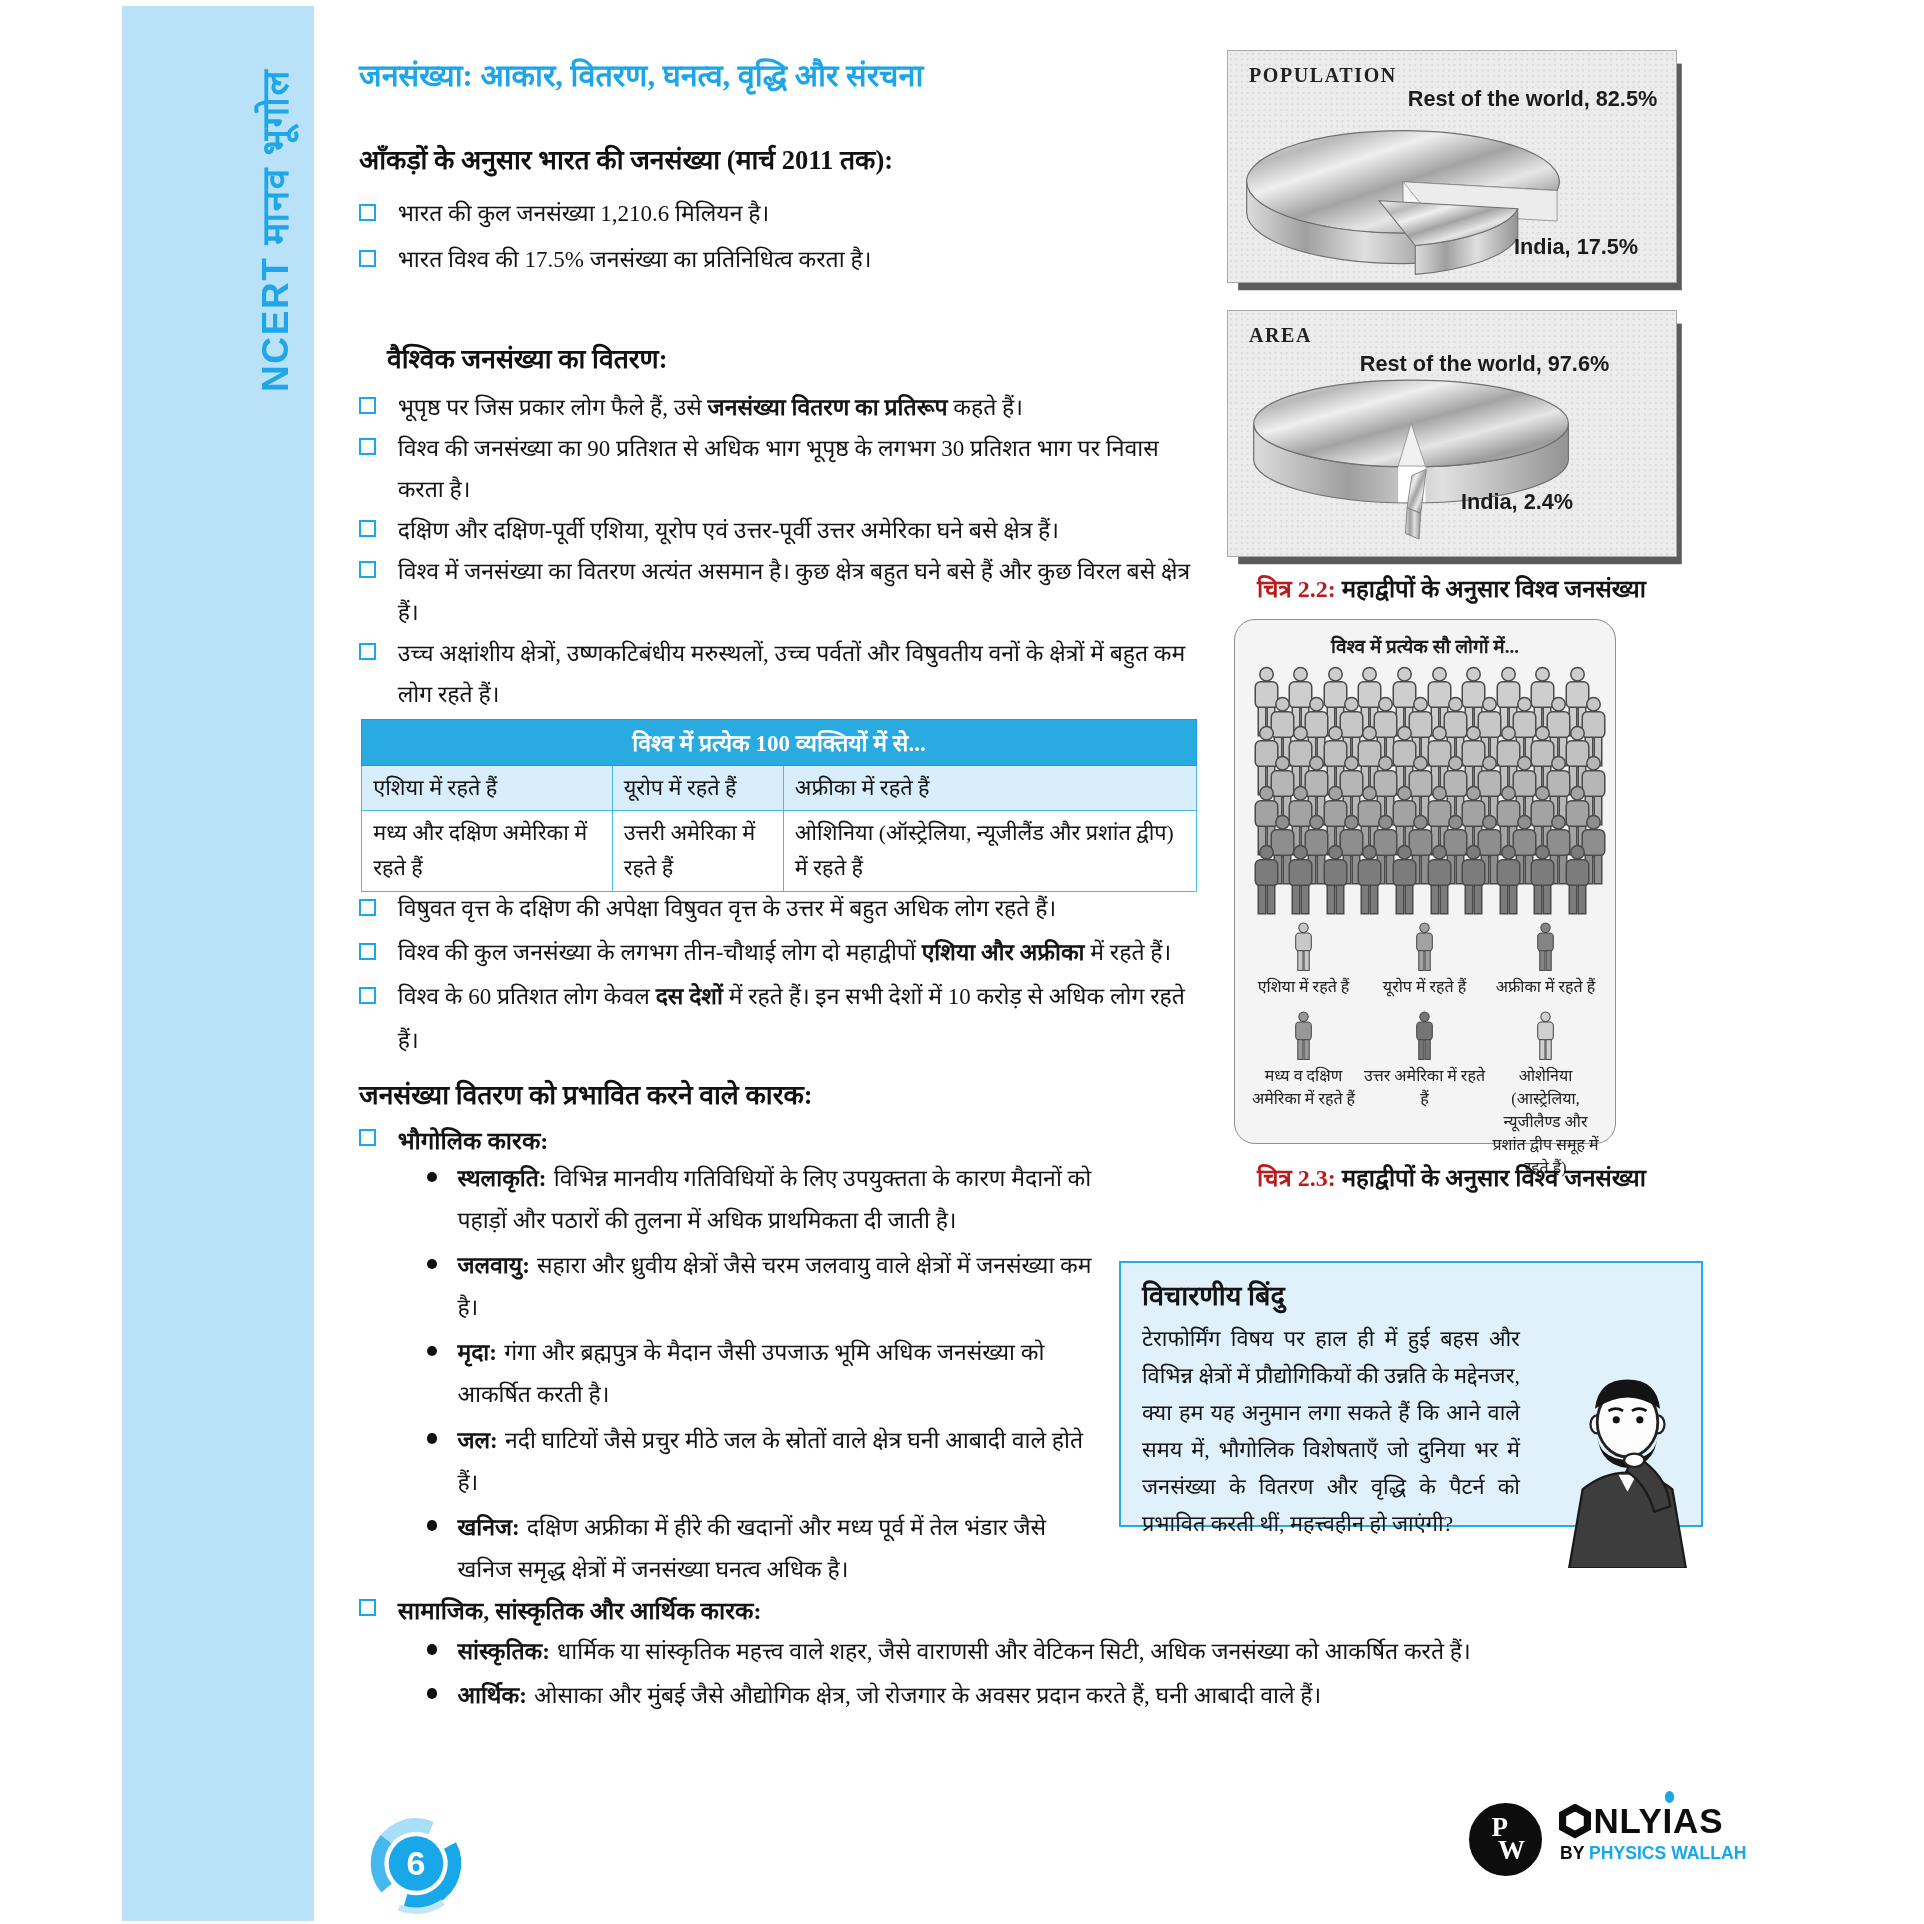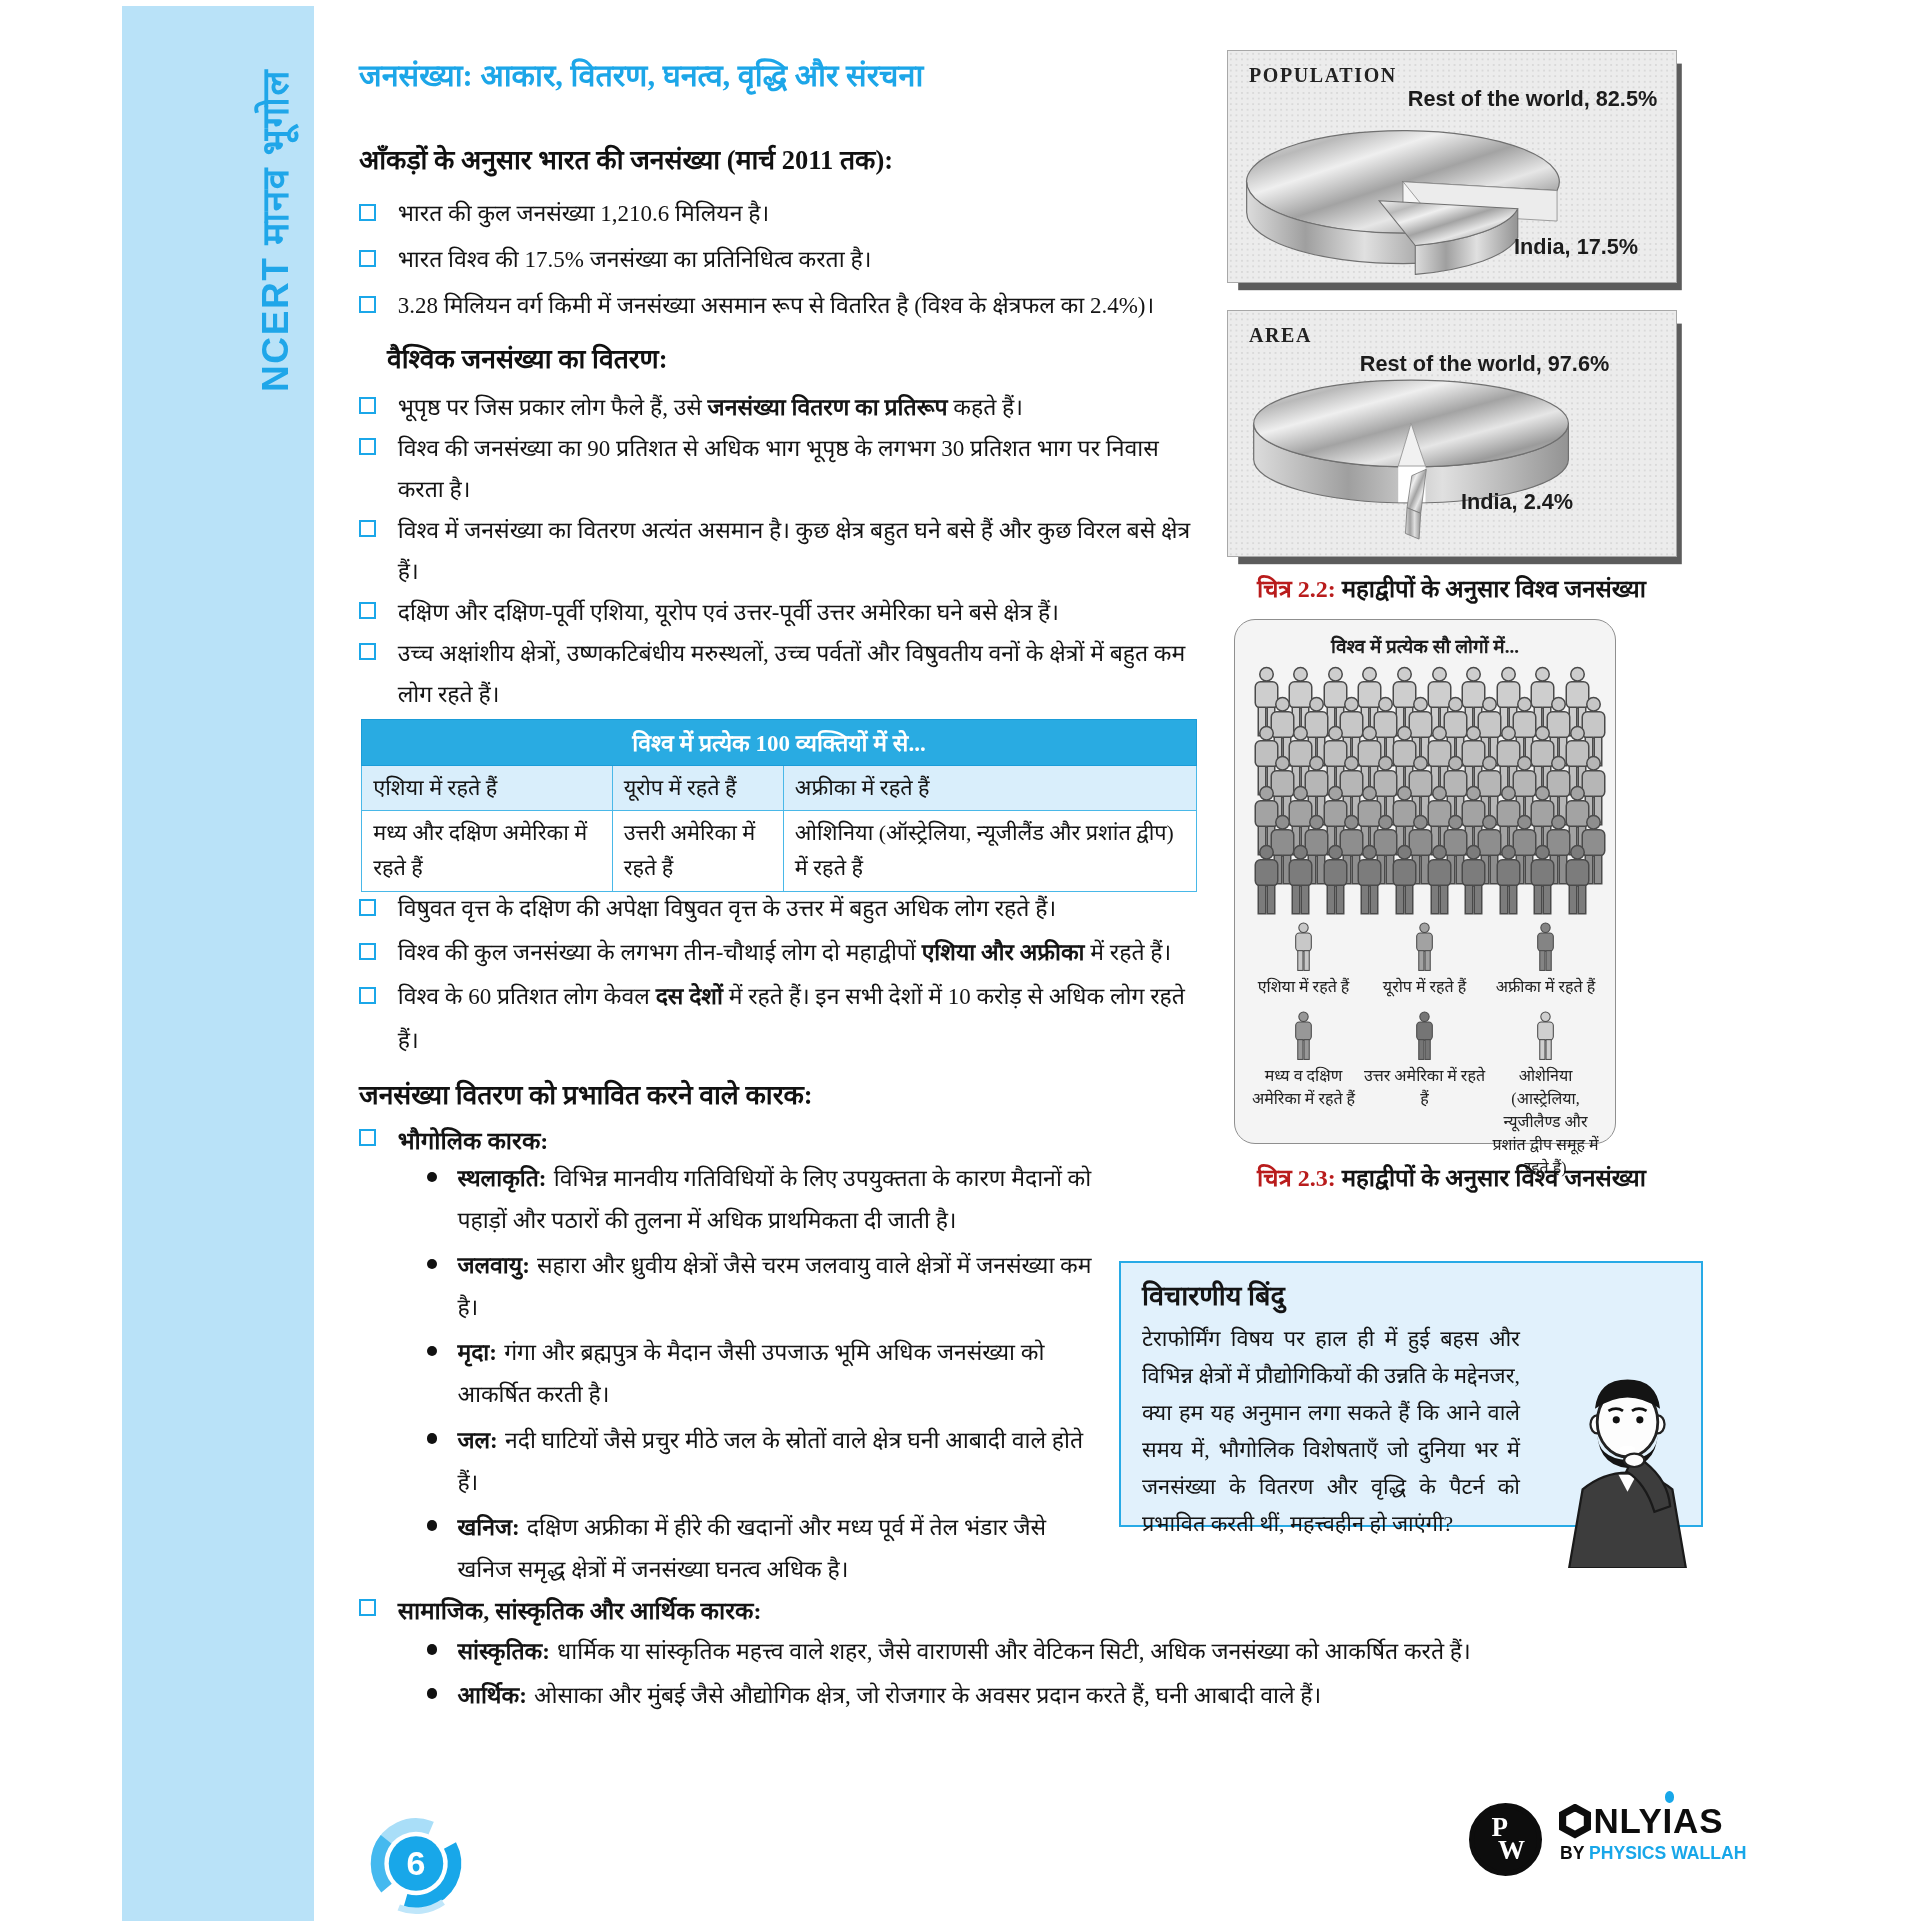--- a/index.html
+++ b/index.html
@@ -154,43 +154,39 @@
 <div class="abs h2" id="h-india">आँकड़ों के अनुसार भारत की जनसंख्या (मार्च 2011 तक):</div>
 <div class="abs blist body-text" id="list-india">
   <div class="bitem">
       <span class="sq"></span>
       <span class="btext">भारत की कुल जनसंख्या 1,210.6 मिलियन है।</span>
     </div>
   <div class="bitem">
       <span class="sq"></span>
       <span class="btext">भारत विश्व की 17.5% जनसंख्या का प्रतिनिधित्व करता है।</span>
     </div>
-  <div class="bitem">
-      <span class="sq"></span>
-      <span class="btext">3.28 मिलियन वर्ग किमी में जनसंख्या असमान रूप से वितरित है (विश्व के क्षेत्रफल का 2.4%)।</span>
-    </div>
 </div>
 
 <div class="abs h2" id="h-global">वैश्विक जनसंख्या का वितरण:</div>
 <div class="abs blist body-text" id="list-global">
   <div class="bitem">
       <span class="sq"></span>
       <span class="btext"><span>भूपृष्ठ पर जिस प्रकार लोग फैले हैं, उसे </span><b>जनसंख्या वितरण का प्रतिरूप</b><span> कहते हैं।</span></span>
     </div>
   <div class="bitem">
       <span class="sq"></span>
       <span class="btext"><span>विश्व की जनसंख्या का 90 प्रतिशत से अधिक भाग भूपृष्ठ के लगभग 30 प्रतिशत भाग पर निवास करता है।</span><b></b><span></span></span>
     </div>
   <div class="bitem">
       <span class="sq"></span>
+      <span class="btext"><span>दक्षिण और दक्षिण-पूर्वी एशिया, यूरोप एवं उत्तर-पूर्वी उत्तर अमेरिका घने बसे क्षेत्र हैं।</span><b></b><span></span></span>
+    </div>
+  <div class="bitem">
+      <span class="sq"></span>
       <span class="btext"><span>विश्व में जनसंख्या का वितरण अत्यंत असमान है। कुछ क्षेत्र बहुत घने बसे हैं और कुछ विरल बसे क्षेत्र हैं।</span><b></b><span></span></span>
-    </div>
-  <div class="bitem">
-      <span class="sq"></span>
-      <span class="btext"><span>दक्षिण और दक्षिण-पूर्वी एशिया, यूरोप एवं उत्तर-पूर्वी उत्तर अमेरिका घने बसे क्षेत्र हैं।</span><b></b><span></span></span>
     </div>
   <div class="bitem">
       <span class="sq"></span>
       <span class="btext"><span>उच्च अक्षांशीय क्षेत्रों, उष्णकटिबंधीय मरुस्थलों, उच्च पर्वतों और विषुवतीय वनों के क्षेत्रों में बहुत कम लोग रहते हैं।</span><b></b><span></span></span>
     </div>
 </div>
 
 <table class="abs info-table">
   <tbody>
       <tr>

